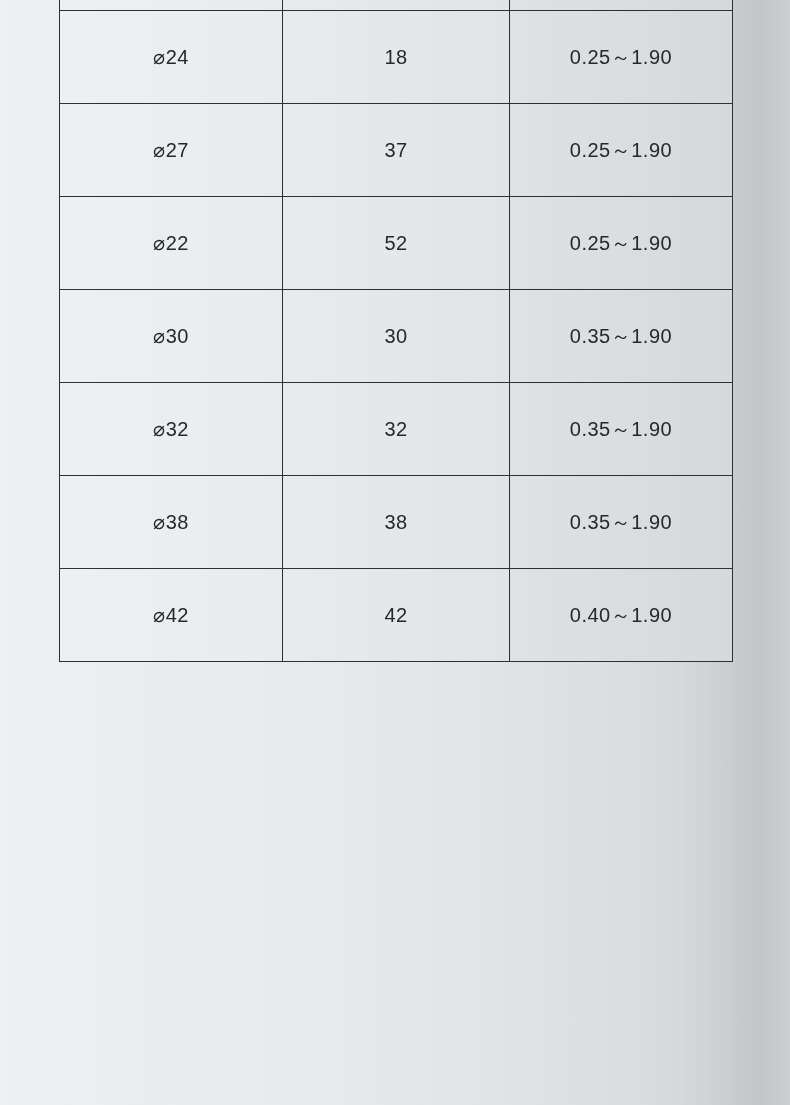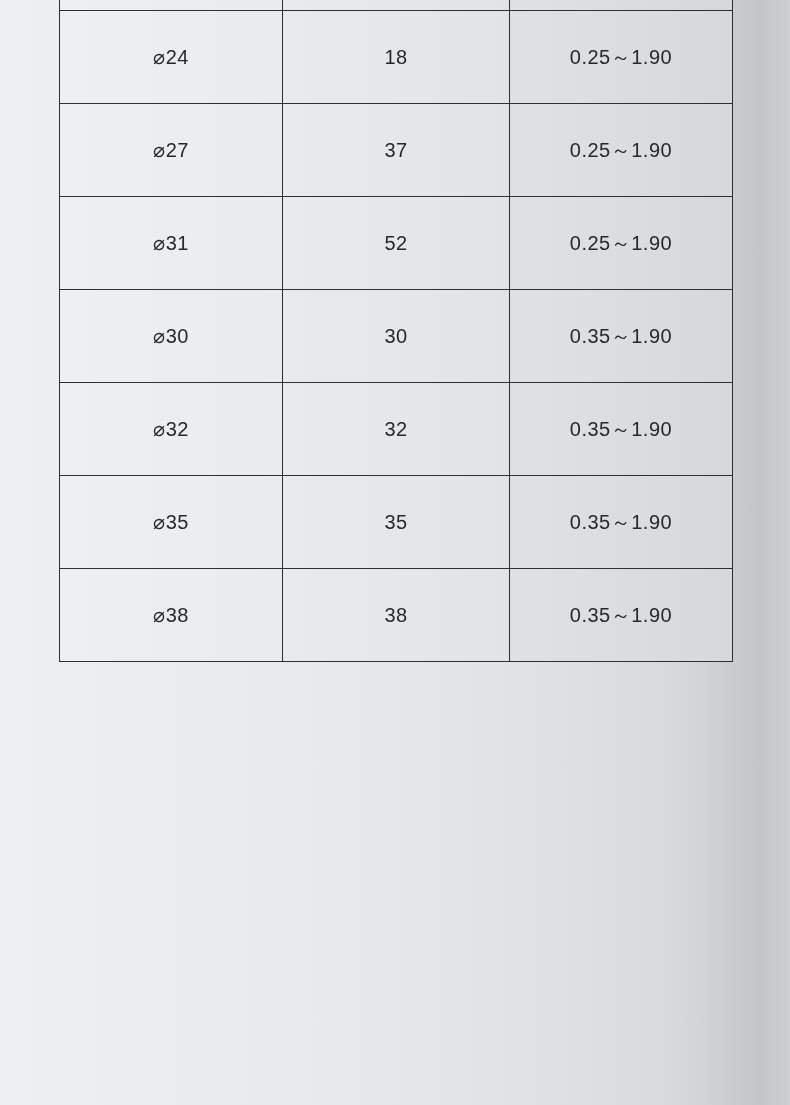--- a/index.html
+++ b/index.html
@@ -104,39 +104,39 @@
           <td class="col-1">⌀24</td>
           <td class="col-2">18</td>
           <td class="col-3">0.25～1.90</td>
         </tr>
         <tr>
           <td class="col-1">⌀27</td>
           <td class="col-2">37</td>
           <td class="col-3">0.25～1.90</td>
         </tr>
         <tr>
-          <td class="col-1">⌀31</td>
+          <td class="col-1">⌀22</td>
           <td class="col-2">52</td>
           <td class="col-3">0.25～1.90</td>
         </tr>
         <tr>
           <td class="col-1">⌀30</td>
           <td class="col-2">30</td>
           <td class="col-3">0.35～1.90</td>
         </tr>
         <tr>
           <td class="col-1">⌀32</td>
           <td class="col-2">32</td>
           <td class="col-3">0.35～1.90</td>
         </tr>
         <tr>
-          <td class="col-1">⌀35</td>
-          <td class="col-2">35</td>
+          <td class="col-1">⌀38</td>
+          <td class="col-2">38</td>
           <td class="col-3">0.35～1.90</td>
         </tr>
         <tr>
-          <td class="col-1">⌀38</td>
-          <td class="col-2">38</td>
-          <td class="col-3">0.35～1.90</td>
+          <td class="col-1">⌀42</td>
+          <td class="col-2">42</td>
+          <td class="col-3">0.40～1.90</td>
         </tr>
       </tbody>
   </table>
 </div>
 
 </body></html>

